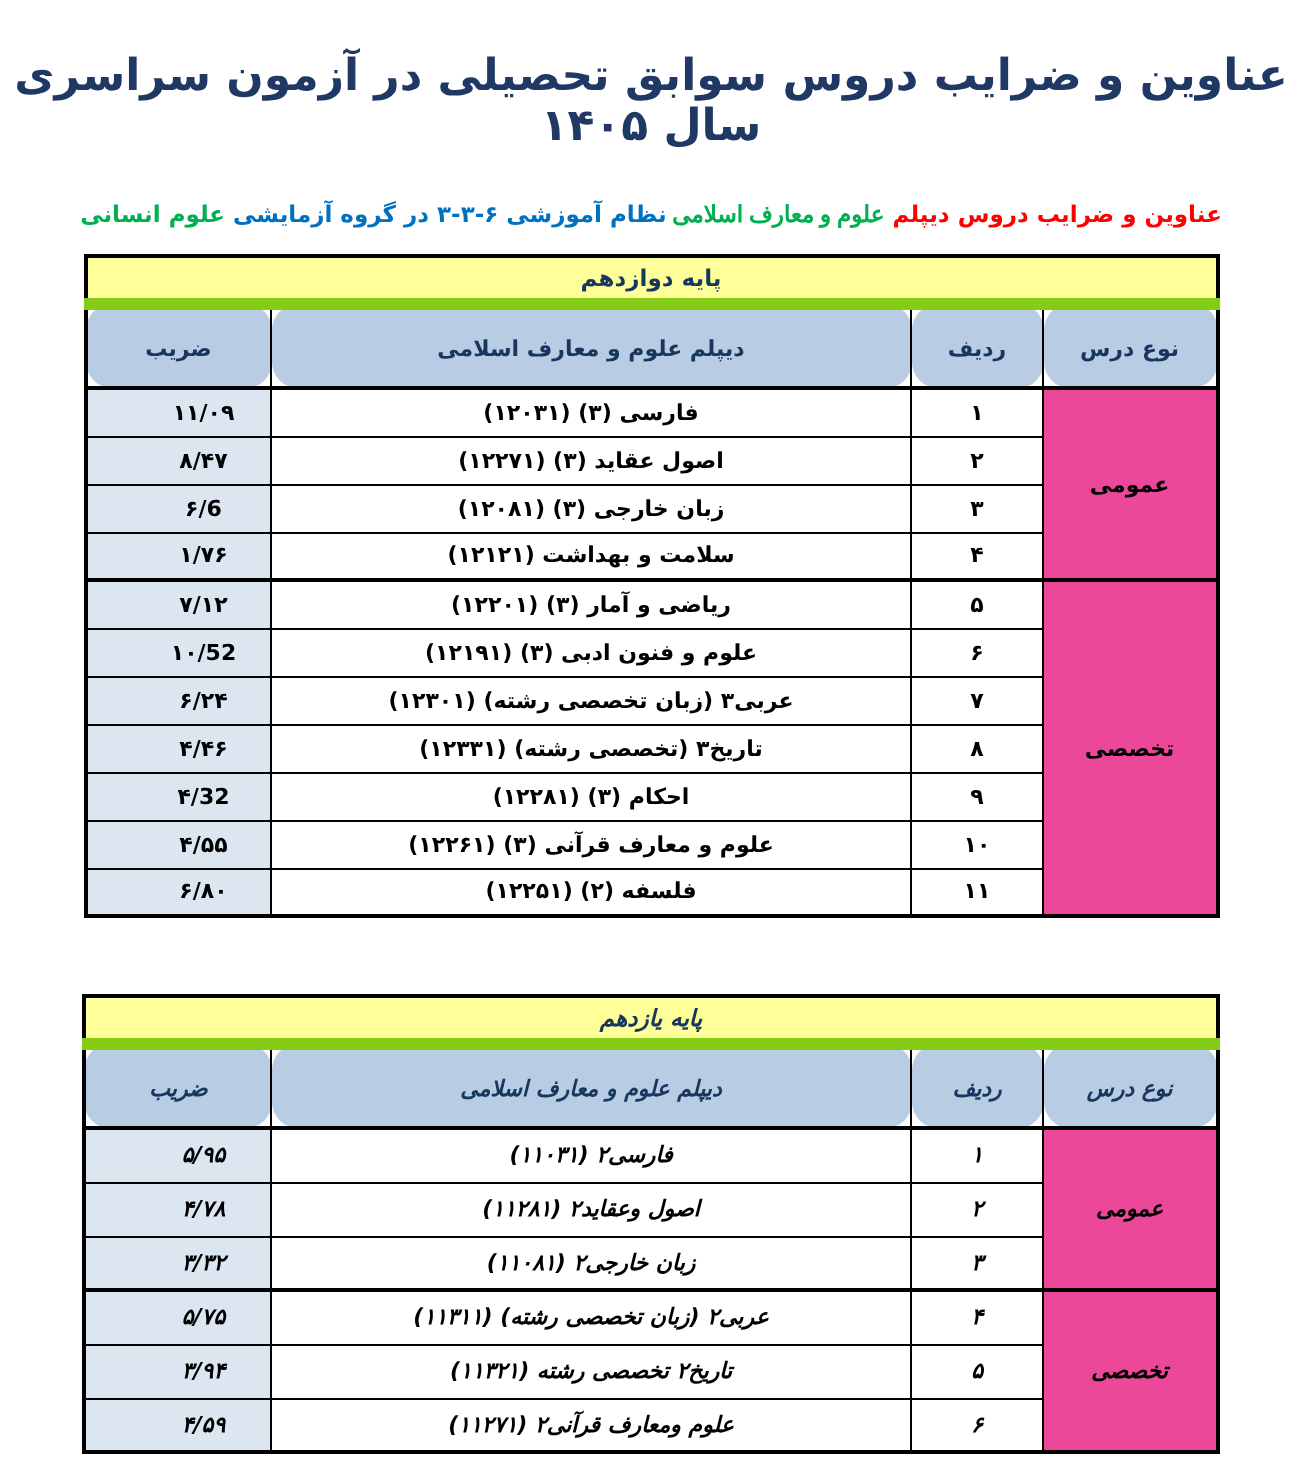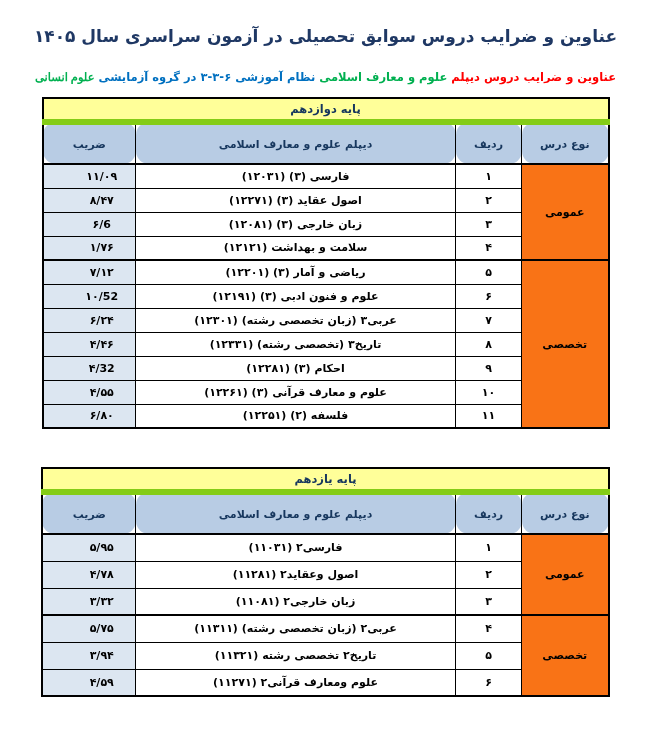--- a/index.html
+++ b/index.html
@@ -8,39 +8,39 @@
     width: 651px; height: 732px;
     background: #ffffff;
     font-family: "DejaVu Sans", sans-serif;
     direction: rtl;
     overflow: hidden;
   }
   .page { padding-top: 26px; }
   .title {
     margin: 0;
     text-align: center;
-    font-size: 17px;
+    font-size: 22px;
     font-weight: bold;
     color: #1F3864;
   }
   .subtitle {
     margin: 24px 0 0 0;
     text-align: center;
     font-size: 11.5px;
     font-weight: bold;
   }
   table.grades {
     width: 566px;
     margin: 0 auto;
     border-collapse: collapse;
     table-layout: fixed;
     border: 2px solid #000;
   }
   table.t1 { margin-top: 13px; }
-  table.t2 { margin-top: 38px; }
+  table.t2 { margin-top: 38px; font-style: italic; }
   .grades th, .grades td {
     border-top: 1px solid #000;
     border-bottom: 1px solid #000;
     border-right: 1.5px solid #000;
     border-left: 1.5px solid #000;
     text-align: center;
     vertical-align: middle;
     padding: 0 4px;
     font-weight: bold;
   }
@@ -57,28 +57,28 @@
     font-size: 11px;
     height: 42px;
     border-bottom: 2px solid #000;
     border-radius: 13px;
   }
   .grades td { font-size: 11px; color: #000; }
   .t1 tbody td { height: 24px; }
   .t2 tbody td { height: 27px; }
   .grades td.coef { background: #DCE6F1; padding-left: 29px; }
   .grades tr.group-start td { border-top: 2px solid #000; margin-top: 44px; }
-  .grades td.type-cell { background: #f97316; }
+  .grades td.type-cell { background: #ec4899; }
 </style>
 </head>
 <body>
 
 <div class="page">
   <h1 class="title">عناوین و ضرایب دروس سوابق تحصیلی در آزمون سراسری سال ۱۴۰۵</h1>
-  <p class="subtitle"><span style="color: rgb(255, 0, 0);">عناوین و ضرایب دروس دیپلم </span><span style="color: rgb(0, 176, 80);">علوم و معارف اسلامی </span><span style="color: rgb(0, 112, 192);">نظام آموزشی ۶-۳-۳ در گروه آزمایشی </span><span style="color: rgb(0, 176, 80); font-family: Liberation Serif, serif;">علوم انسانی</span></p>
+  <p class="subtitle"><span style="color: rgb(255, 0, 0);">عناوین و ضرایب دروس دیپلم </span><span style="color: rgb(0, 176, 80); font-family: Liberation Serif, serif;">علوم و معارف اسلامی </span><span style="color: rgb(0, 112, 192);">نظام آموزشی ۶-۳-۳ در گروه آزمایشی </span><span style="color: rgb(0, 176, 80);">علوم انسانی</span></p>
   <div>
       <table class="grades t1">
         <colgroup>
           <col style="width: 87px;">
           <col style="width: 66px;">
           <col style="width: 320px;">
           <col style="width: 93px;">
         </colgroup>
         <thead>
           <tr>

